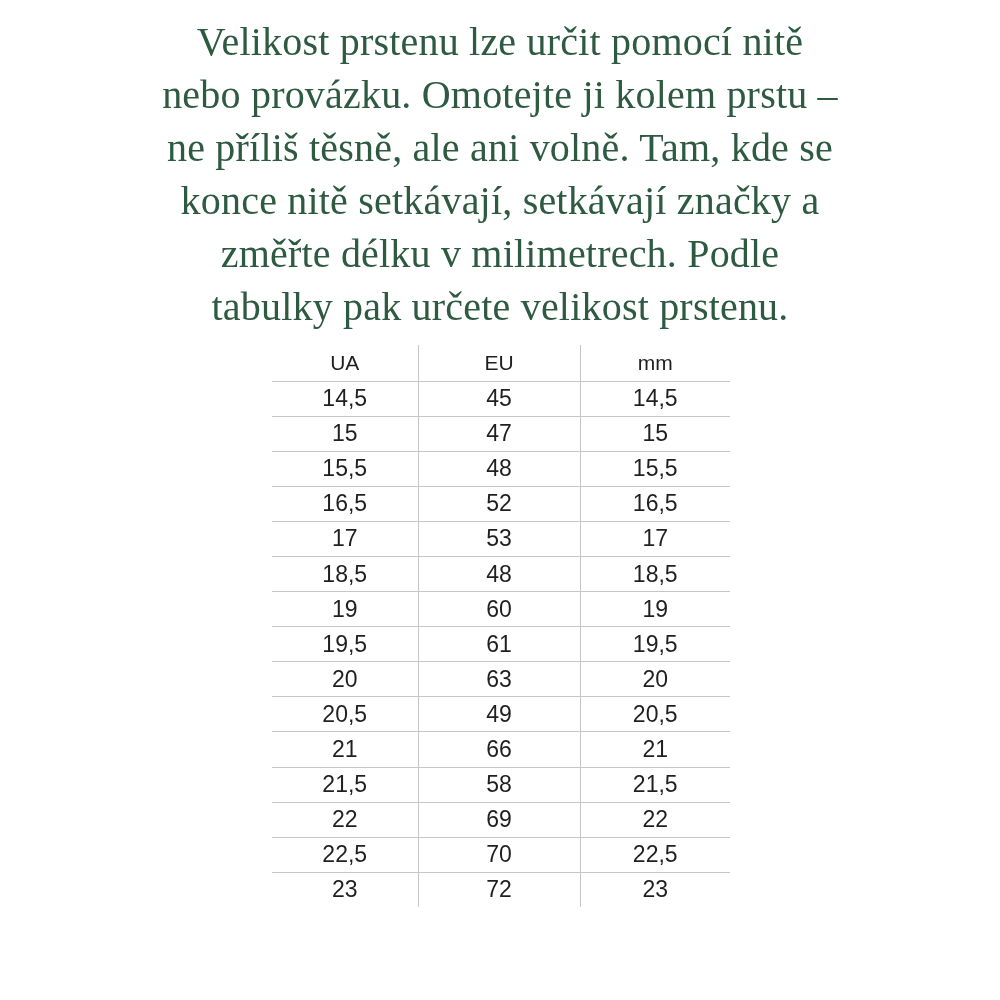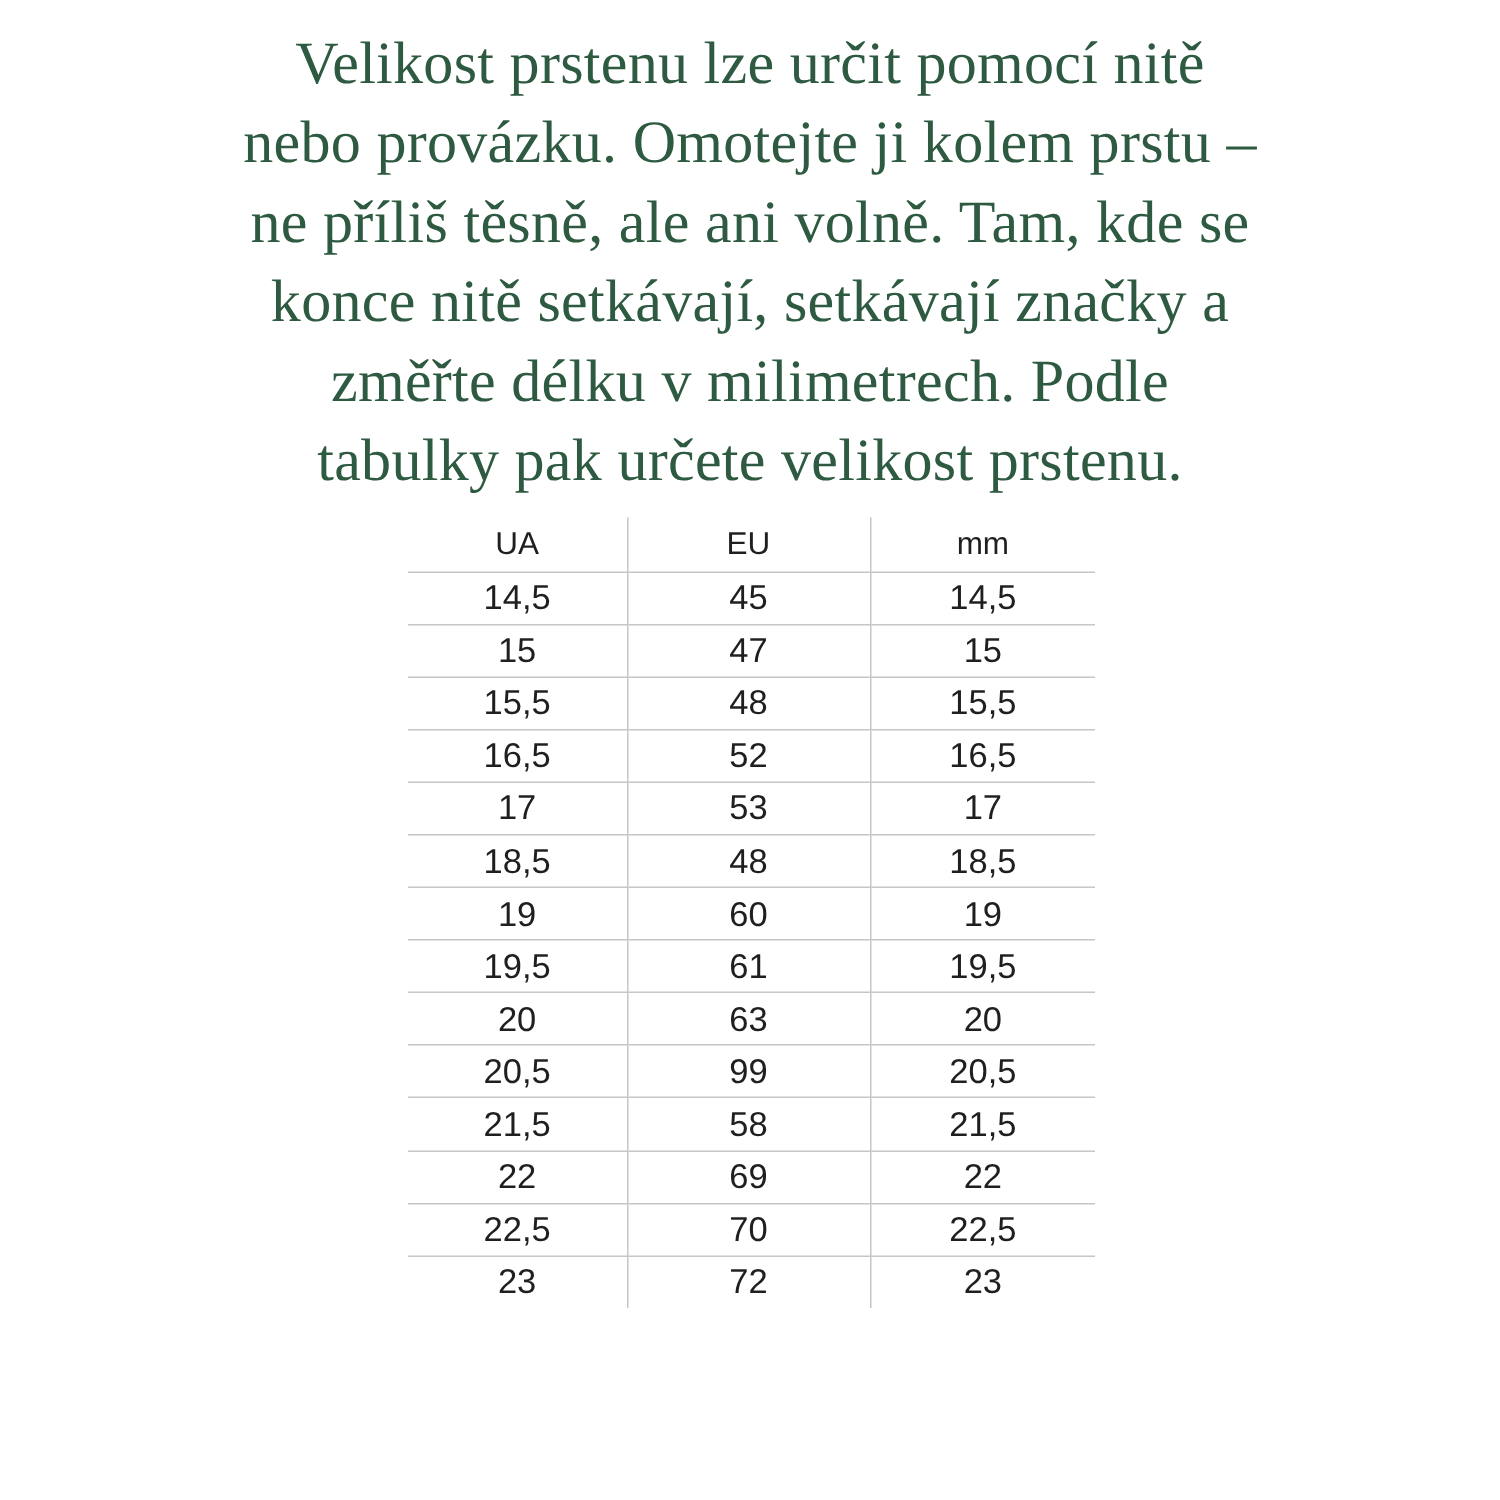--- a/index.html
+++ b/index.html
@@ -131,22 +131,27 @@
           <td>61</td>
           <td>19,5</td>
         </tr>
         <tr>
           <td>20</td>
           <td>63</td>
           <td>20</td>
         </tr>
         <tr>
           <td>20,5</td>
-          <td>99</td>
+          <td>49</td>
           <td>20,5</td>
+        </tr>
+        <tr>
+          <td>21</td>
+          <td>66</td>
+          <td>21</td>
         </tr>
         <tr>
           <td>21,5</td>
           <td>58</td>
           <td>21,5</td>
         </tr>
         <tr>
           <td>22</td>
           <td>69</td>
           <td>22</td>

